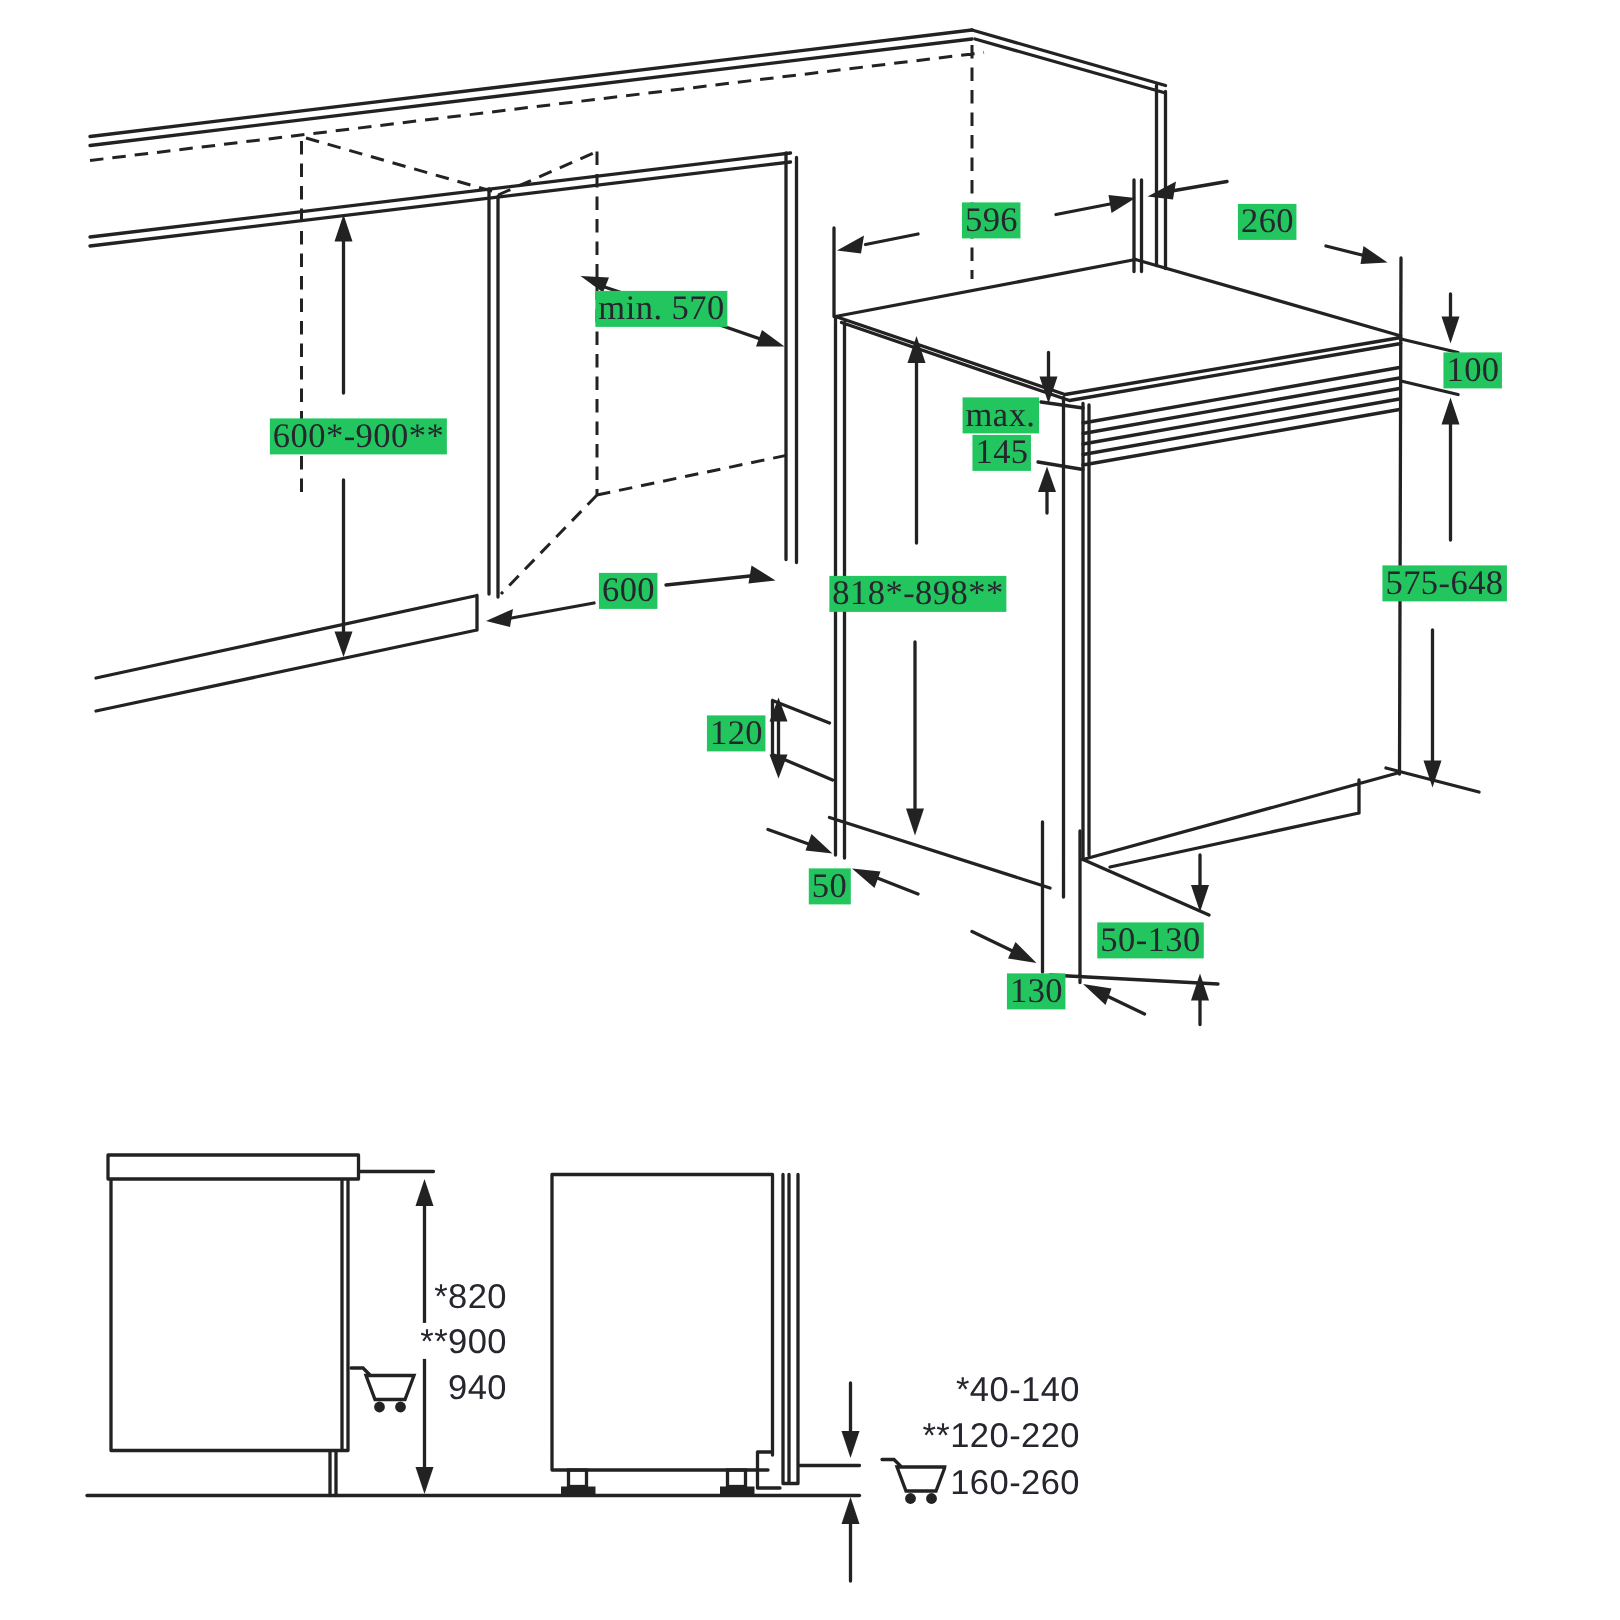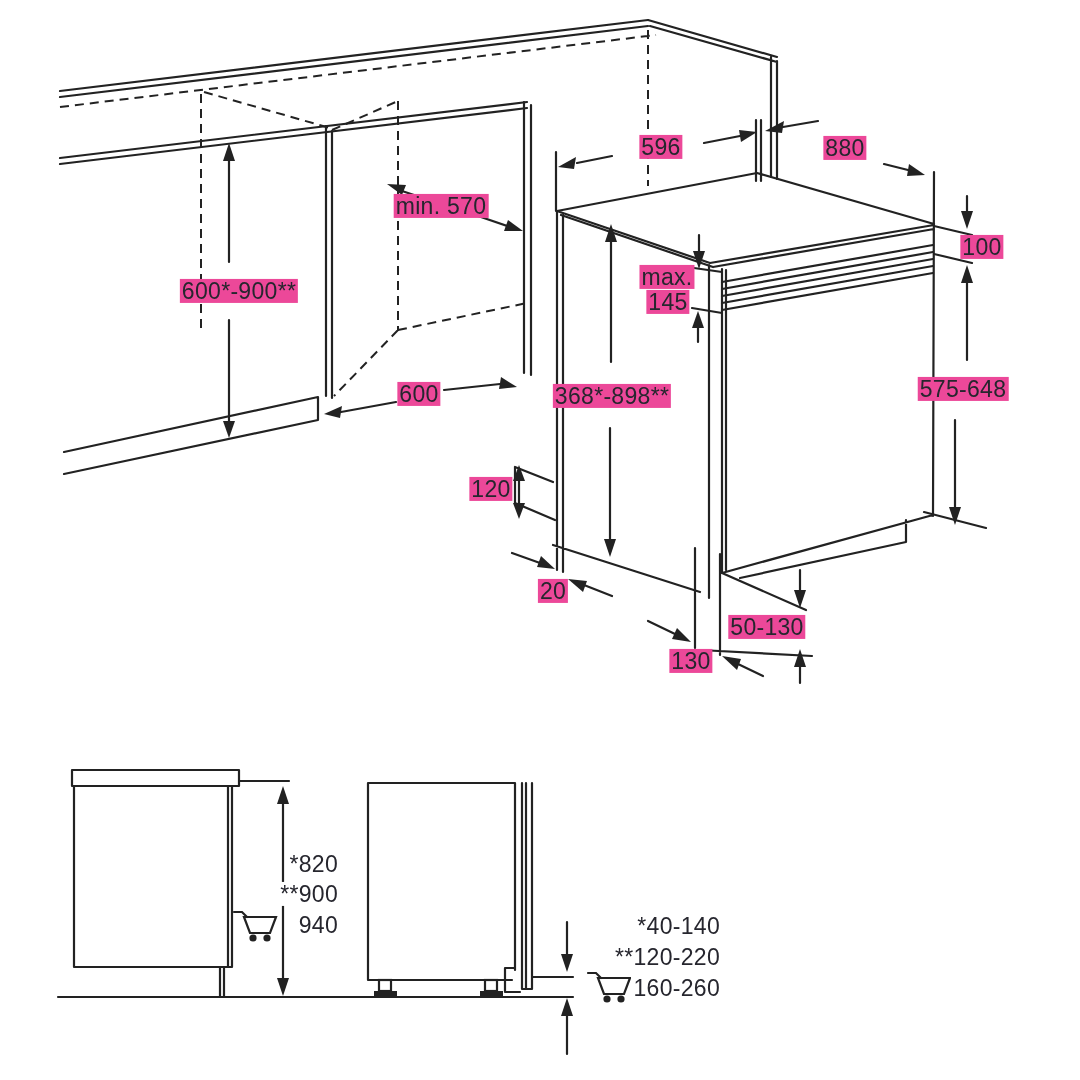--- a/index.html
+++ b/index.html
@@ -1,20 +1,20 @@
 <!DOCTYPE html>
 <html><head>
 <meta charset="utf-8">
 <style>
   html,body{margin:0;padding:0;background:#fff;}
   #stage{position:relative;width:1080px;height:1080px;background:#fff;overflow:hidden;
          font-family:"Liberation Sans", sans-serif;}
   #stage svg{position:absolute;left:0;top:0;}
-  .lbl{position:absolute;font-size:23px;line-height:1.05;color:#26262e;background:#ec4899;
-       padding:0 2px;white-space:nowrap;transform:translate(-50%,-50%);letter-spacing:.3px;}
+  .lbl{position:absolute;font-size:23px;line-height:1.05;color:#26262e;background:#22c55e;
+       padding:0 2px;white-space:nowrap;transform:translate(-50%,-50%);letter-spacing:.3px;font-family:Liberation Serif, serif;}
   .lbl-r{position:absolute;font-size:23px;line-height:1.05;color:#26262e;background:#fff;
        padding:0 2px;white-space:nowrap;transform:translateY(-50%);letter-spacing:.3px;text-align:left;}
   .ln{stroke:#222;stroke-width:2.2;fill:none;stroke-linecap:round;}
   .lnd{stroke:#222;stroke-width:2;fill:none;stroke-dasharray:9 6;stroke-linecap:butt;}
   .ah{fill:#222;stroke:none;}
   .fill{fill:#222;stroke:none;}
 </style>
 </head>
 <body>
 
@@ -114,28 +114,28 @@
   </g>
 
   <use href="#cart" x="234" y="903"></use>
   <use href="#cart" x="588" y="964"></use>
 </svg>
 
 <div class="lbl" style="left:239px;top:291px">600*-900**</div>
 <div class="lbl" style="left:441px;top:206px">min. 570</div>
 <div class="lbl" style="left:419px;top:394px">600</div>
 <div class="lbl" style="left:661px;top:147px">596</div>
-<div class="lbl" style="left:845px;top:148px">880</div>
+<div class="lbl" style="left:845px;top:148px">260</div>
 <div class="lbl" style="left:982px;top:247px">100</div>
 <div class="lbl" style="left:667px;top:277px">max.</div>
 <div class="lbl" style="left:668px;top:302px">145</div>
-<div class="lbl" style="left:612px;top:396px">368*-898**</div>
+<div class="lbl" style="left:612px;top:396px">818*-898**</div>
 <div class="lbl" style="left:963px;top:389px">575-648</div>
 <div class="lbl" style="left:491px;top:489px">120</div>
-<div class="lbl" style="left:553px;top:591px">20</div>
+<div class="lbl" style="left:553px;top:591px">50</div>
 <div class="lbl" style="left:691px;top:661px">130</div>
 <div class="lbl" style="left:767px;top:627px">50-130</div>
 
 <div class="lbl-r" style="right:740px;top:864px">*820</div>
 <div class="lbl-r" style="right:740px;top:894px">**900</div>
 <div class="lbl-r" style="right:740px;top:925px">940</div>
 
 <div class="lbl-r" style="right:358px;top:926px">*40-140</div>
 <div class="lbl-r" style="right:358px;top:957px">**120-220</div>
 <div class="lbl-r" style="right:358px;top:988px">160-260</div>

